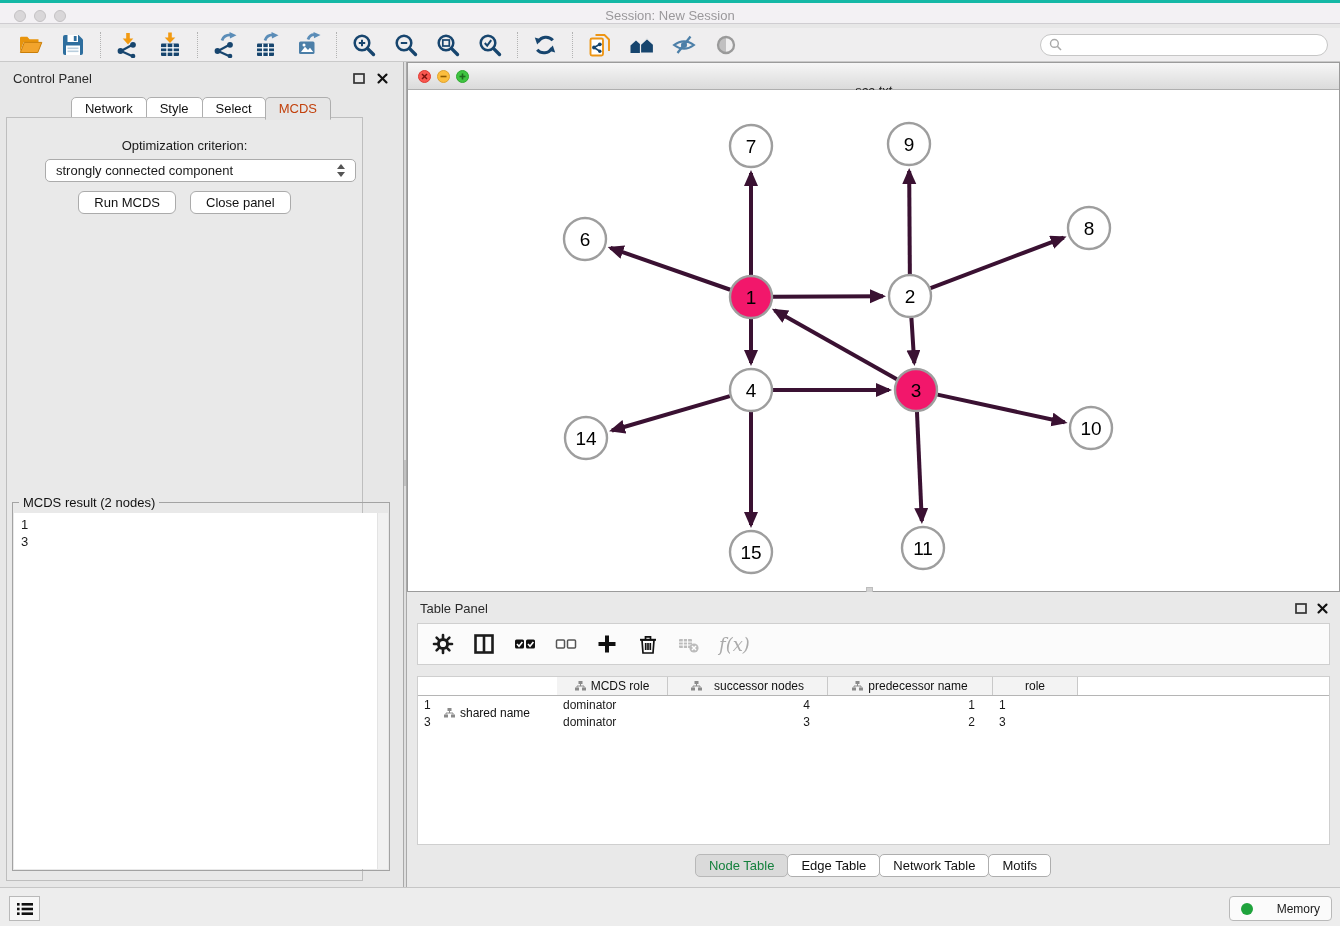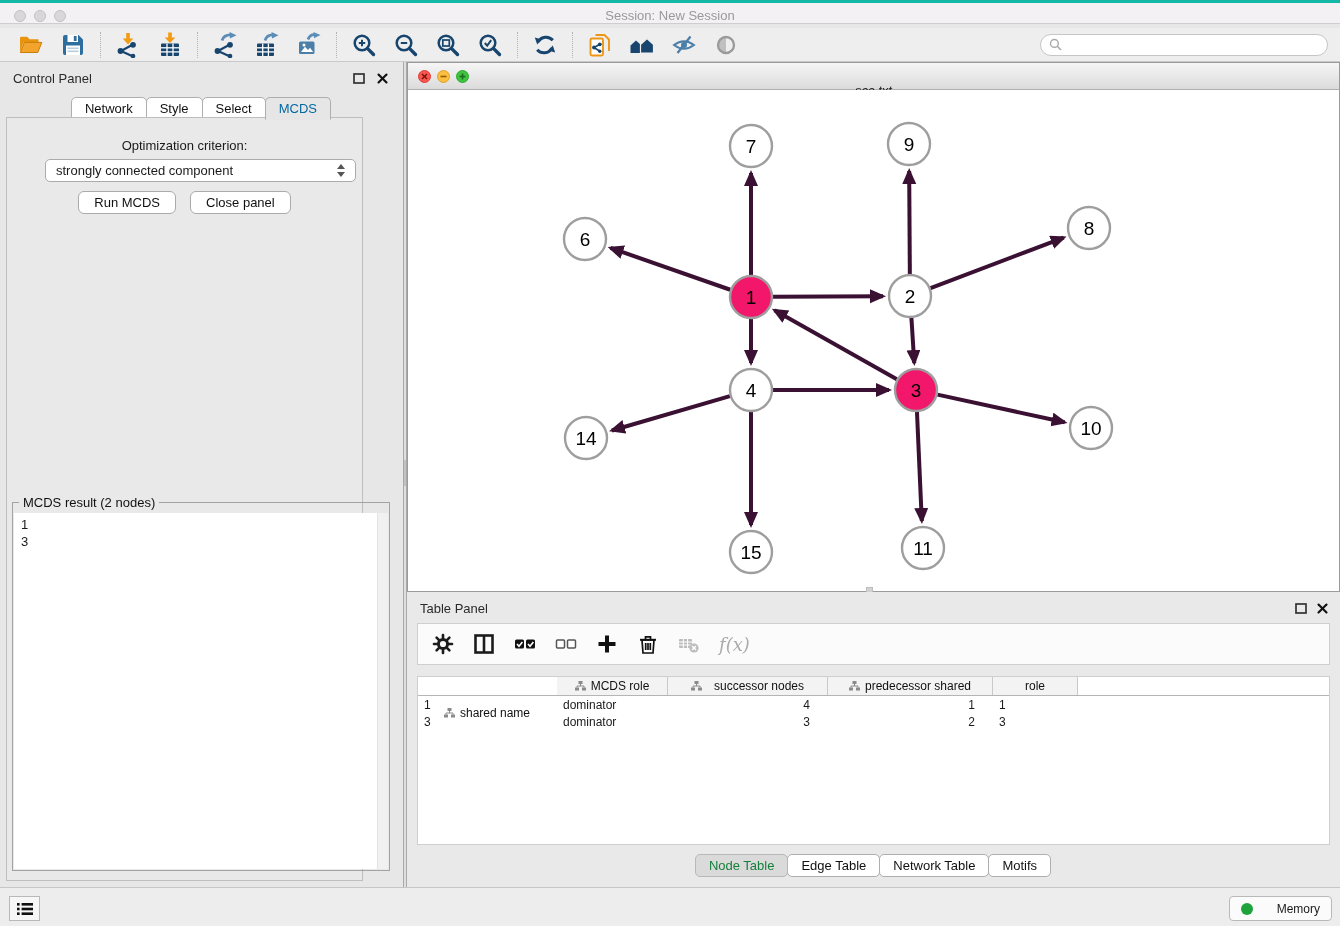--- a/index.html
+++ b/index.html
@@ -24,21 +24,21 @@
 
   
   #control-panel { position:absolute; left:0; top:62px; width:403px; height:825px; background:#E7E7E7; }
   .panel-header { position:relative; height:33px; }
   .panel-title { position:absolute; left:13px; top:9px; color:#2A2A2A; }
   .float-icon { position:absolute; width:12px; height:11px; top:11px; }
   .close-icon { position:absolute; width:11px; height:11px; top:11px; cursor:pointer; }
   #cp-tabs { position:absolute; left:0; top:35px; width:100%; display:flex; justify-content:center; }
   .tab { background:#fff; border:1px solid #AEAEAE; border-radius:5px 5px 0 0; padding:3px 13px 3px;
     margin-left:-1px; color:#111; cursor:pointer; position:relative; }
-  .tab.selected { background:#E6E6E6; color:#0369a1; border-bottom-color:#E6E6E6; z-index:2; }
+  .tab.selected { background:#E6E6E6; color:#c2410c; border-bottom-color:#E6E6E6; z-index:2; }
   #cp-content { position:absolute; left:6px; top:55px; width:357px; height:764px;
     background:#E9E9E9; border:1px solid #BEBEBE; }
   #opt-label { display:block; text-align:center; margin-top:20px; }
   #criterion-select { position:absolute; left:38px; top:41px; width:311px; height:23px; background:#fff;
     border:1px solid #ABABAB; border-radius:5px; display:flex; align-items:center; padding:0 10px; cursor:pointer; }
   #criterion-select .sel-label { flex:1; }
   .stepper { display:flex; flex-direction:column; gap:3px; align-items:center; }
   .stepper .up { width:0; height:0; border-left:4px solid transparent; border-right:4px solid transparent; border-bottom:5px solid #555; }
   .stepper .down { width:0; height:0; border-left:4px solid transparent; border-right:4px solid transparent; border-top:5px solid #555; }
   #cp-buttons { position:absolute; left:0; top:73px; width:100%; display:flex; justify-content:center; gap:14px; }
@@ -497,21 +497,21 @@
         </div>
         <div class="th" style="width: 165px;">
           <svg width="11" height="10" viewBox="0 0 11 10">
             <g fill="#8A8A8A">
               <rect x="3.5" y="0" width="4" height="3"></rect>
               <rect x="0" y="6.5" width="4" height="3"></rect>
               <rect x="7" y="6.5" width="4" height="3"></rect>
             </g>
             <path d="M5.5 3 v2 M2 6.5 V5 h7 v1.5" stroke="#8A8A8A" stroke-width="1" fill="none"></path>
           </svg>
-          <span>predecessor shared</span>
+          <span>predecessor name</span>
         </div>
         <div class="th" style="width: 85px;">
           <span>role</span>
         </div>
         <div class="th-filler"></div>
       </div>
     <div id="tbody">
         <div class="trow">
           <div class="td" style="width: 139px;">1</div>
           <div class="td" style="width: 111px;">dominator</div>

